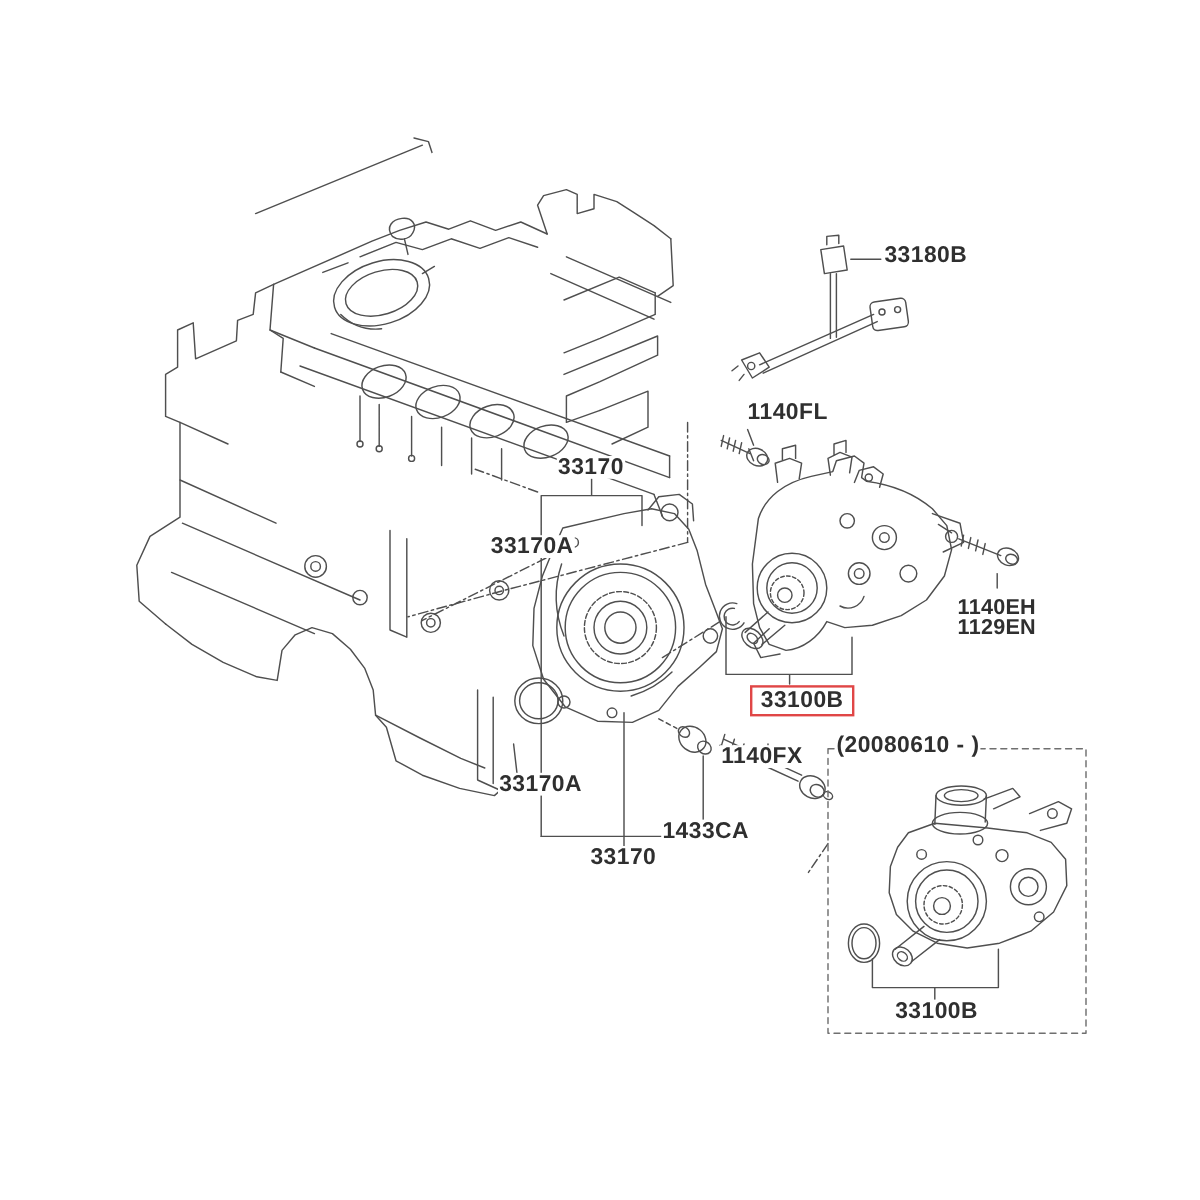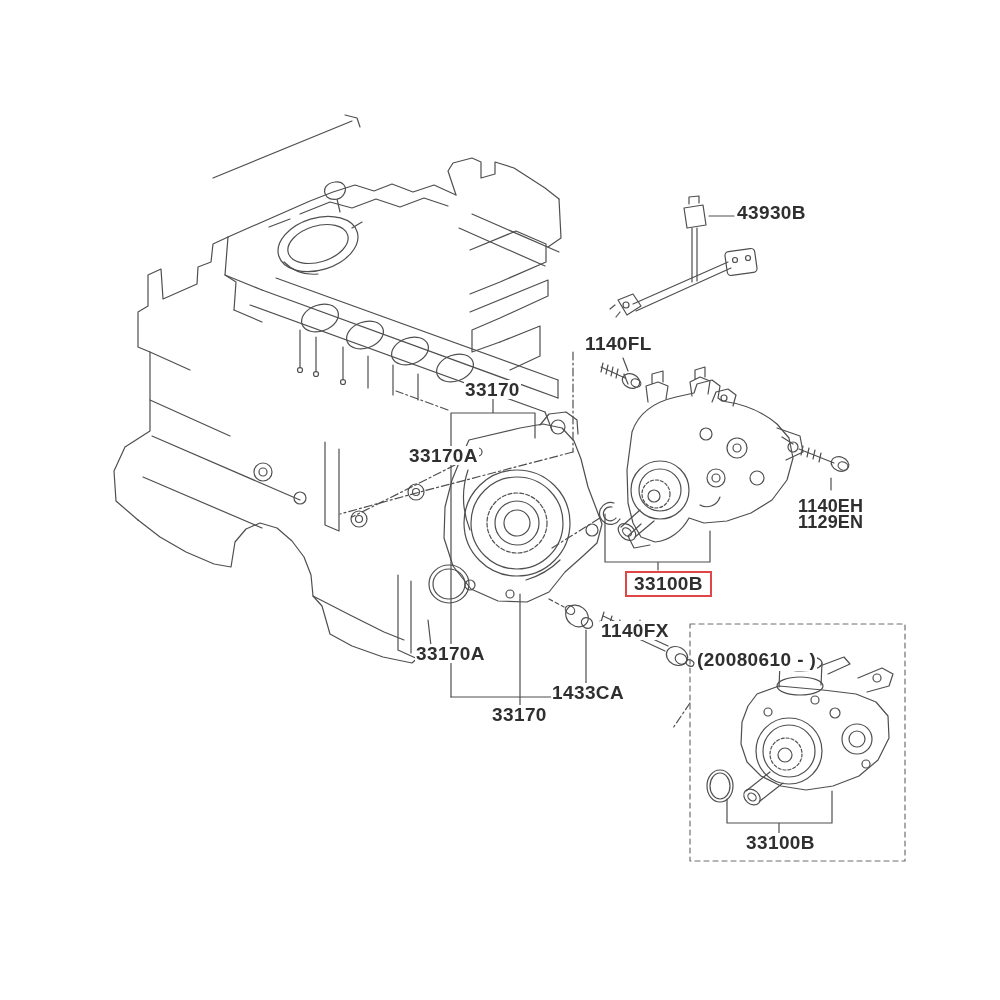--- a/index.html
+++ b/index.html
@@ -218,33 +218,33 @@
       <circle cx="835" cy="713" r="5"></circle>
           <circle cx="866" cy="764" r="4"></circle>
       <circle cx="815" cy="700" r="4"></circle>
           <circle cx="768" cy="712" r="4"></circle>
       <path d="M858,678 L882,668 L893,674 L889,686 L867,692"></path>
       <circle cx="877" cy="678" r="4"></circle>
     </g>
   </g>
 </svg>
 
-<div class="lbl" style="left:736px;top:203px">43930B</div>
-<div class="lbl" style="left:584px;top:334px">1140FL</div>
+<div class="lbl" style="left:736px;top:203px">33180B</div>
+<div class="lbl" style="left:622px;top:334px">1140FL</div>
 <div class="lbl" style="left:464px;top:380px">33170</div>
 <div class="lbl" style="left:408px;top:446px">33170A</div>
 
 <div class="lbl-stack" style="left:798px;top:488px">
   <div>1140EH</div>
   <div>1129EN</div>
 </div>
 
 <div class="lbl-box" style="left:625px;top:571px">33100B</div>
 
 <div class="lbl" style="left:600px;top:621px">1140FX</div>
 <div class="lbl" style="left:415px;top:644px">33170A</div>
 <div class="lbl" style="left:551px;top:683px">1433CA</div>
 <div class="lbl" style="left:491px;top:705px">33170</div>
 
-<div class="lbl note" style="left:696px;top:649px">(20080610 - )</div>
+<div class="lbl note" style="left:696px;top:611px">(20080610 - )</div>
 <div class="lbl" style="left:745px;top:833px">33100B</div>
 
 </div>
 
 </body></html>

